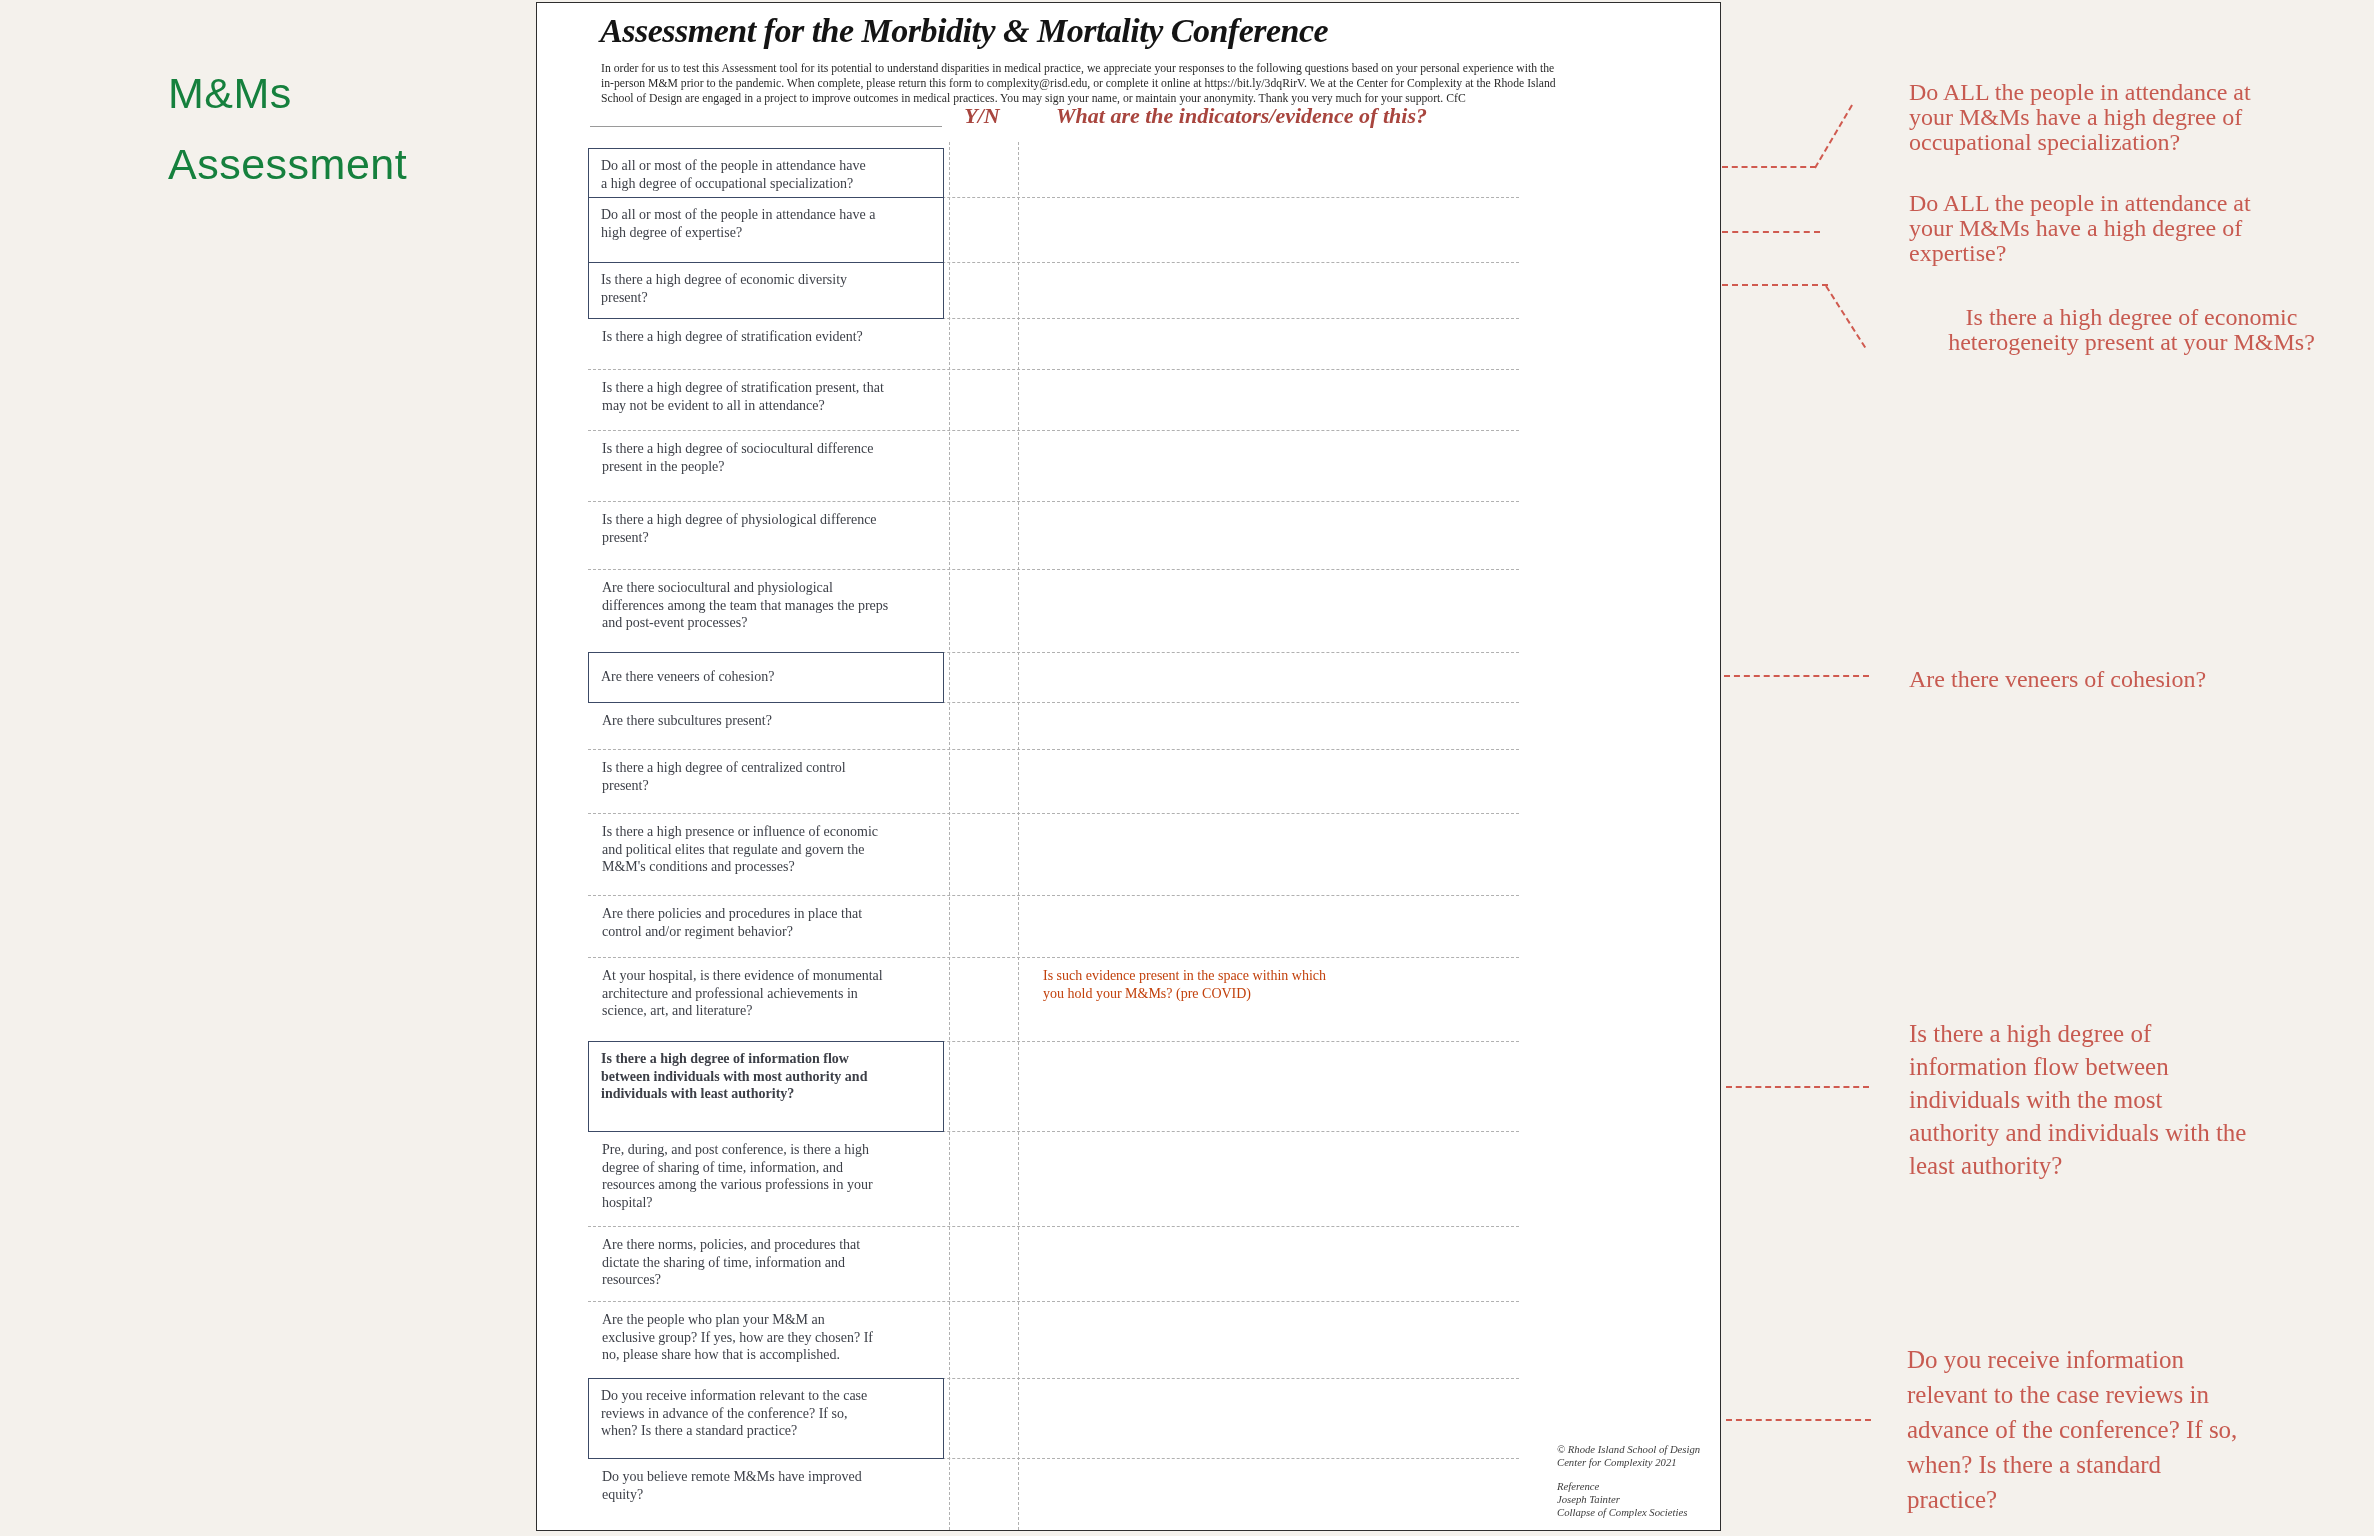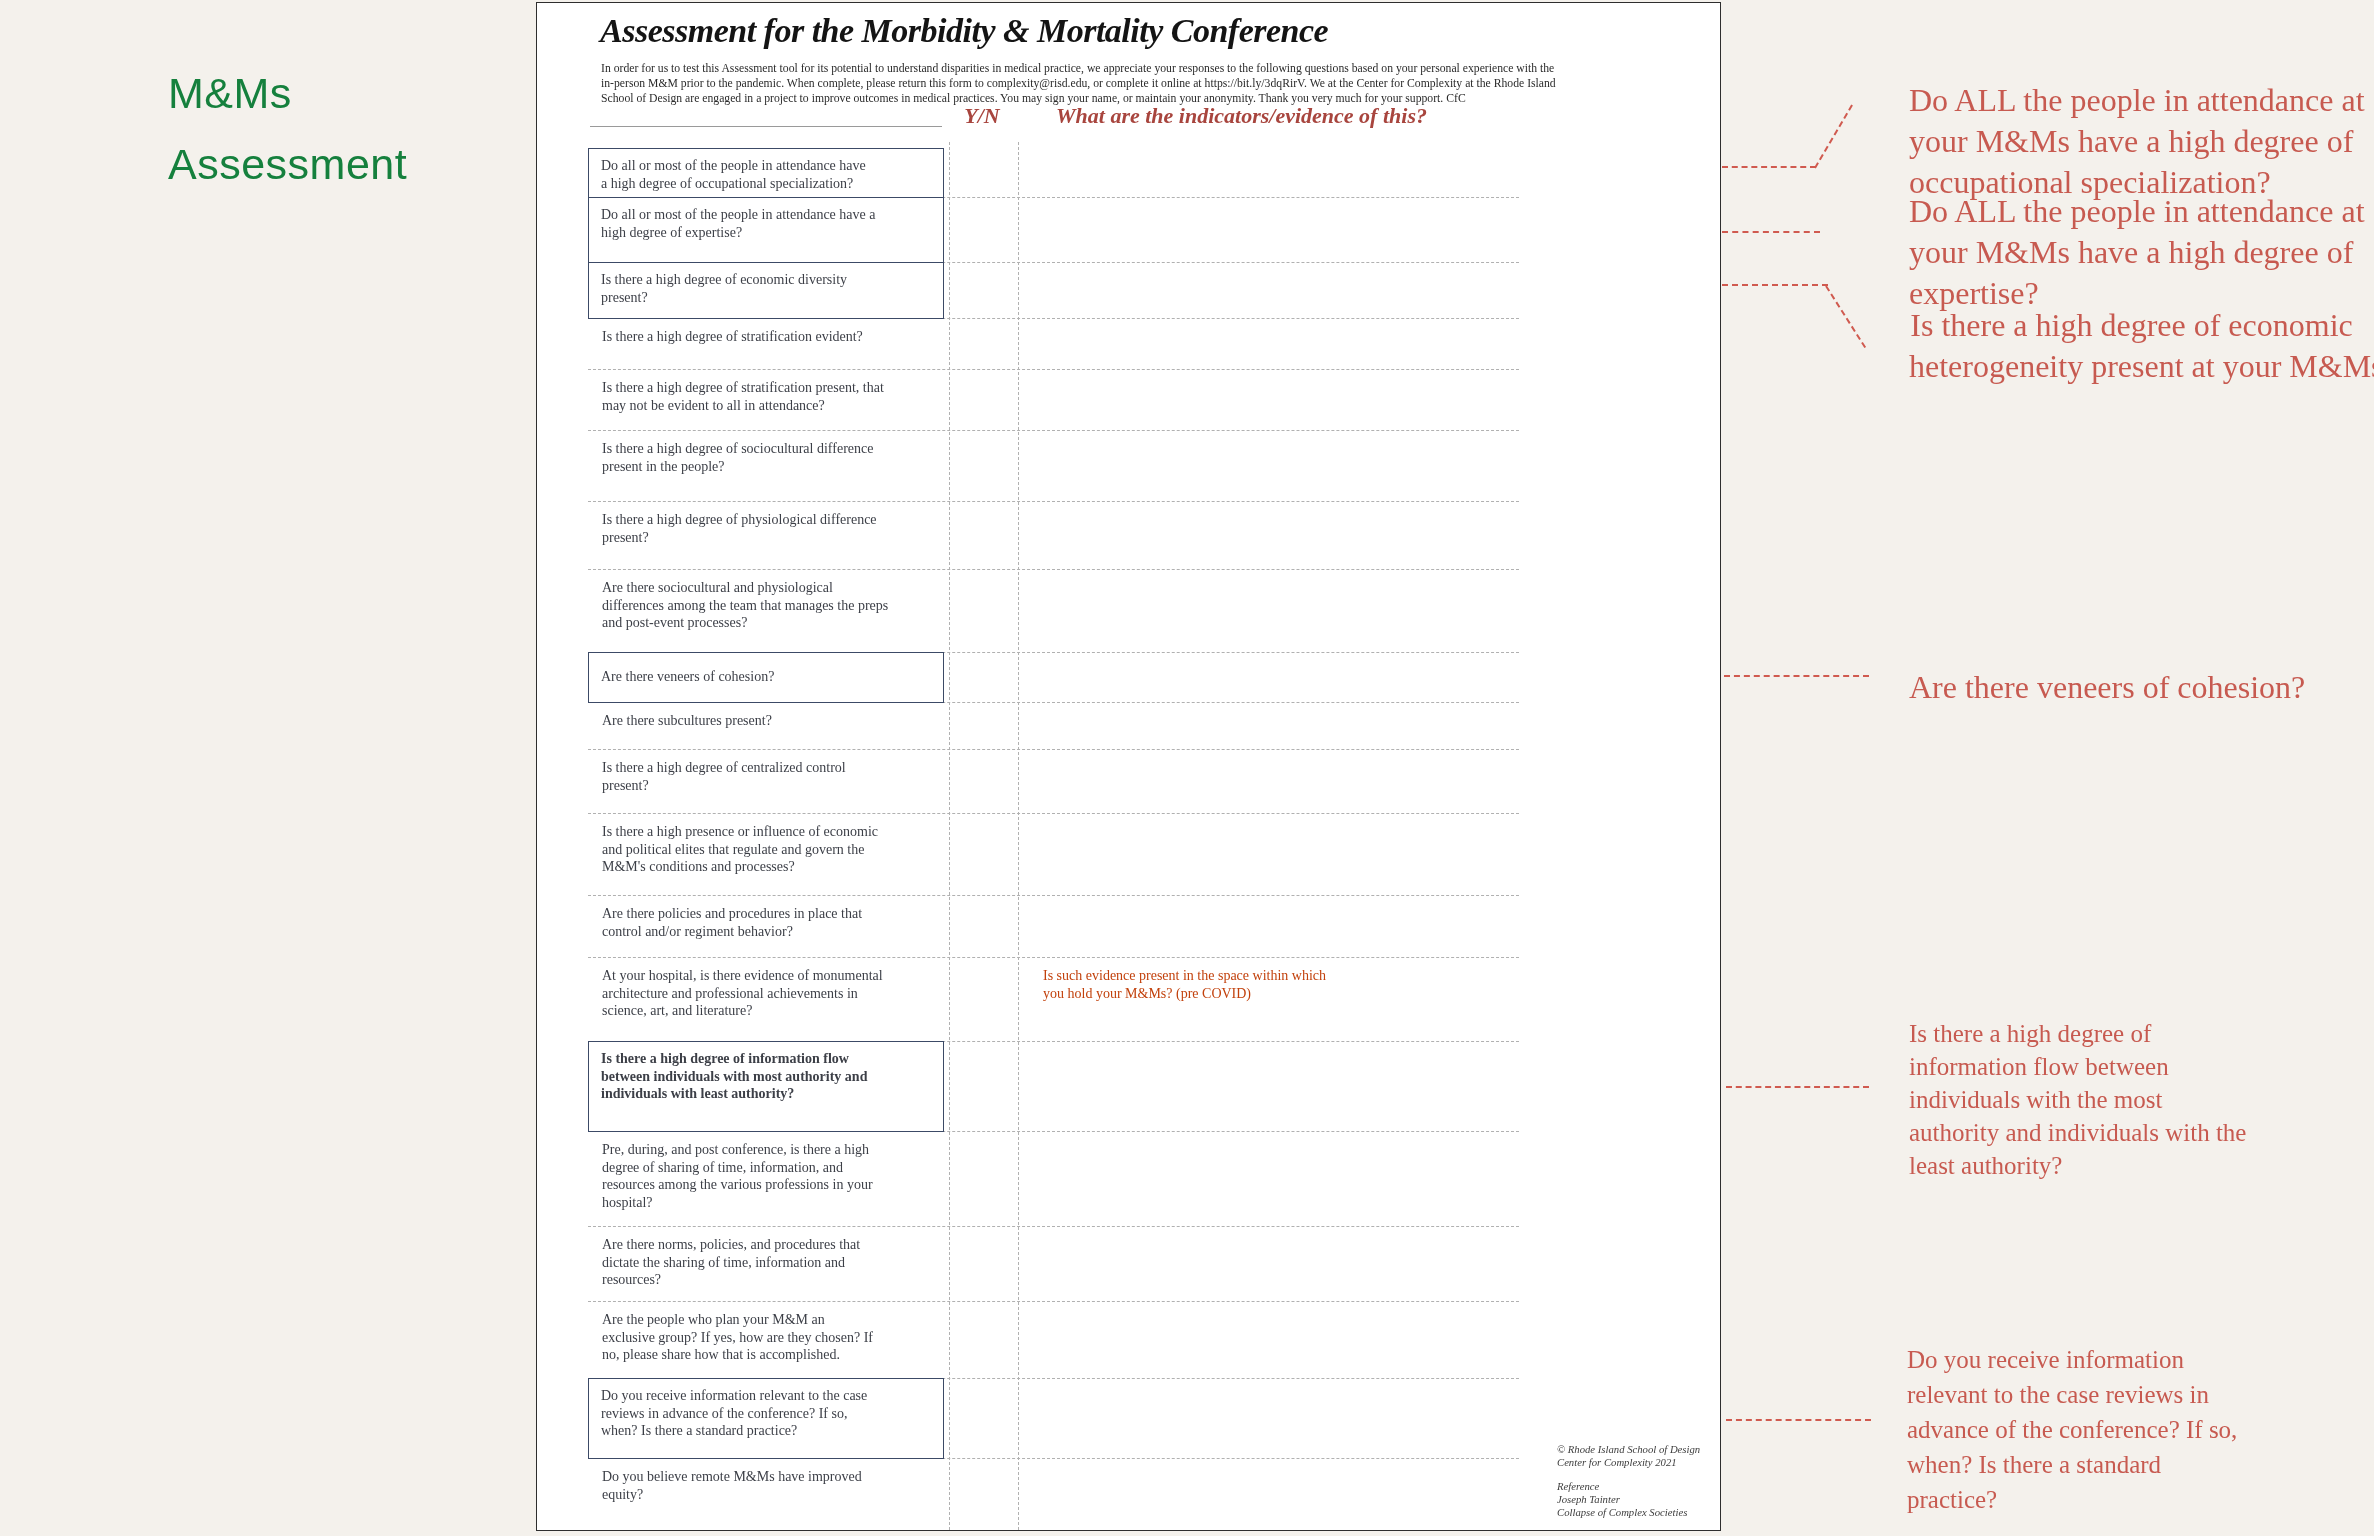--- a/index.html
+++ b/index.html
@@ -73,21 +73,21 @@
   .doc-footer{
     position:absolute;left:1020px;top:1440px;
     font-size:10.7px;line-height:13px;font-style:italic;color:#3d3d3d;
   }
   .doc-footer .block{white-space:pre-line;}
   .doc-footer .block + .block{margin-top:11px;}
 
   
   .annotation{
     position:absolute;left:1909px;width:445px;
-    font-size:32px;line-height:41px;color:#c75a50;white-space:pre;
+    font-size:24px;line-height:25px;color:#c75a50;white-space:pre;
   }
   .annotation.a1{top:80px;}
   .annotation.a2{top:191px;}
   .annotation.a3{top:305px;text-align:center;}
   .annotation.a4{top:667px;}
   .annotation.a5{top:1017px;font-size:25px;line-height:33px;}
   .annotation.a6{top:1342px;left:1907px;font-size:25px;line-height:35px;}
 
   
   .leader{position:absolute;height:0;border-top:2.3px dashed #d05a4f;}

